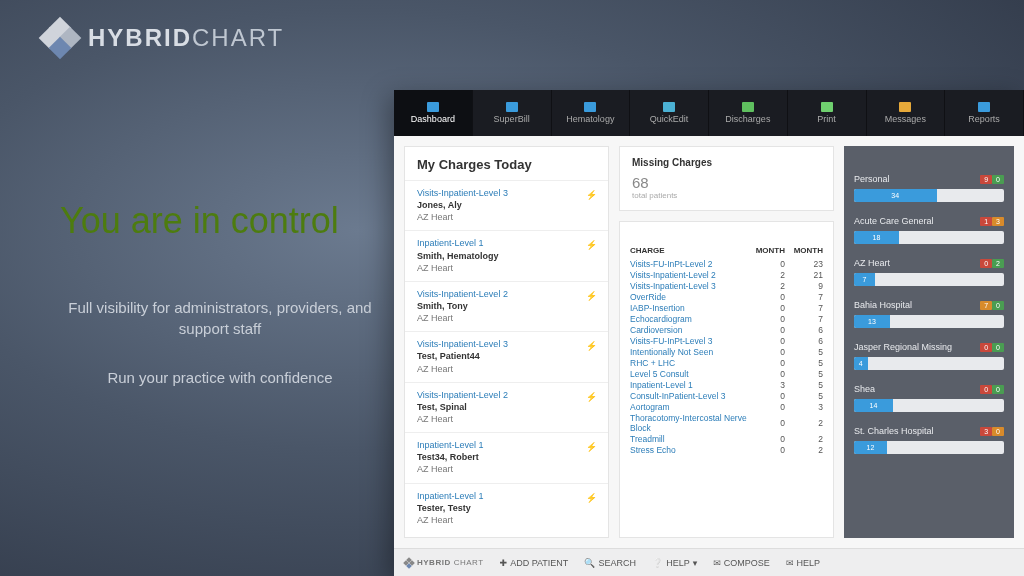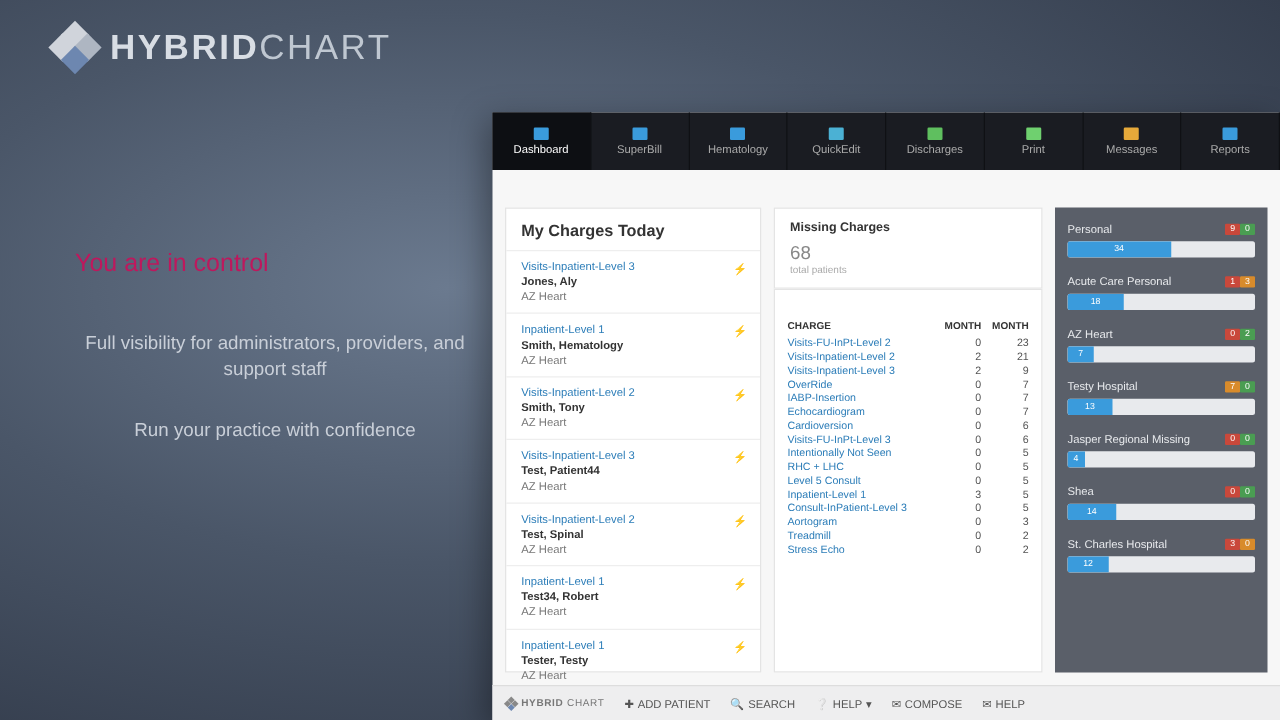--- a/index.html
+++ b/index.html
@@ -9,69 +9,69 @@
   background: radial-gradient(ellipse at 35% 40%, #6b7a8f 0%, #4a5668 45%, #2d3544 100%);
   position: relative; overflow: hidden;
 }
 .logo-wrap { position: absolute; top: 18px; left: 40px; display: flex; align-items: center; gap: 8px; }
 .logo-mark { width: 40px; height: 40px; position: relative; }
 .logo-mark span { position: absolute; width: 16px; height: 16px; transform: rotate(45deg); }
 .logo-mark .d1 { top: 2px; left: 12px; background: #d0d4db; }
 .logo-mark .d2 { top: 12px; left: 2px; background: #d0d4db; }
 .logo-mark .d3 { top: 12px; left: 22px; background: #aeb6c2; }
 .logo-mark .d4 { top: 22px; left: 12px; background: #6d87b0; }
-.logo-text { font-size: 28px; letter-spacing: 2px; color: #bfc7d1; }
+.logo-text { font-size: 24px; letter-spacing: 2px; color: #bfc7d1; }
 .logo-text .bold { font-weight: bold; color: #d8dde4; }
 
 .marketing { position: absolute; left: 60px; top: 200px; width: 320px; color: #e8ebef; }
-.marketing h1 { font-size: 20px; font-weight: 300; margin-bottom: 41px; color: #be185d; }
+.marketing h1 { font-size: 36px; font-weight: 300; margin-bottom: 55px; color: #4d7c0f; }
 .marketing p { font-size: 15px; font-weight: 300; color: #c9cfd8; text-align: center; margin-bottom: 28px; line-height: 1.4; }
 
 .app-window {
   position: absolute; right: 0; top: 90px; width: 630px; height: 486px;
   background: #f7f7f7; box-shadow: -6px 6px 24px rgba(0,0,0,.35);
   display: flex; flex-direction: column;
 }
 .topnav { background: #1a1c22; display: flex; height: 46px; text-align: right; }
 .topnav-item { flex: 1; display: flex; flex-direction: column; align-items: center; justify-content: center;
   color: #aaa; font-size: 9px; cursor: pointer; gap: 2px; border-right: 1px solid #0f1014; }
 .topnav-item.active { background: #0d0f13; color: #fff; }
 .topnav-item .ic { width: 12px; height: 10px; display: inline-block; }
 
-.app-body { flex: 1; display: flex; gap: 10px; padding: 10px; overflow: hidden; margin-top: 20px; }
+.app-body { flex: 1; display: flex; gap: 10px; padding: 10px; overflow: hidden; }
 .col-left { width: 205px; background: #fff; border: 1px solid #e4e4e4; display: flex; flex-direction: column; }
 .col-left h3 { font-size: 13px; font-weight: bold; padding: 10px 12px 8px; color: #333; }
 .charge-item { border-top: 1px solid #eee; padding: 6px 12px 7px; position: relative; font-size: 9px; line-height: 1.35; }
 .charge-item .type { color: #2c7db8; font-size: 9px; }
 .charge-item .name { color: #333; font-weight: bold; }
 .charge-item .fac { color: #777; }
 .charge-item .bolt { position: absolute; right: 10px; top: 8px; color: #666; font-size: 9px; }
 
-.col-mid { flex: 1; display: flex; flex-direction: column; gap: 0; }
+.col-mid { flex: 1; display: flex; flex-direction: column; gap: 10px; }
 .card { background: #fff; border: 1px solid #e4e4e4; }
 .missing-card { padding: 10px 12px; }
 .missing-card h4 { font-size: 10px; font-weight: bold; color: #333; margin-bottom: 6px; }
 .donut-wrap { text-align: center; }
 .totals { font-size: 15px; color: #888; text-align: left; }
 .totals small { display: block; font-size: 8px; color: #aaa; }
 .donut { width: 88px; height: 88px; margin: 6px auto; position: relative; }
 .donut svg { width: 88px; height: 88px; transform: rotate(-90deg); }
 .donut-center { position: absolute; top: 0; left: 0; right: 0; bottom: 0; display: flex; flex-direction: column; align-items: center; justify-content: center; }
 .donut-center .num { font-size: 20px; color: #555; }
 .donut-center .lbl { font-size: 7px; color: #999; }
 
 .charge-table { padding: 24px 10px; font-size: 8.5px; color: #555; flex: 1; overflow: hidden; }
 .charge-table table { width: 100%; border-collapse: collapse; }
 .charge-table th { text-align: left; font-size: 8px; color: #333; font-weight: bold; padding-bottom: 3px; }
 .charge-table th:nth-child(2), .charge-table th:nth-child(3),
 .charge-table td:nth-child(2), .charge-table td:nth-child(3) { text-align: right; width: 38px; }
 .charge-table td { padding: 0.5px 0; }
 .charge-table td:first-child { color: #2c7db8; }
 
-.col-right { width: 170px; background: #5a5f69; padding: 12px 10px; color: #e8eaed; font-size: 9px; overflow: hidden; }
+.col-right { width: 170px; background: #5a5f69; padding: 28px 10px; color: #e8eaed; font-size: 9px; overflow: hidden; }
 .fac-block { margin-bottom: 14px; }
 .fac-head { display: flex; justify-content: space-between; align-items: center; margin-bottom: 5px; }
 .badges { display: flex; gap: 0; }
 .badge { font-size: 7px; padding: 1px 4px; color: #fff; border-radius: 1px; }
 .badge.r { background: #c9483b; }
 .badge.g { background: #4a9d52; }
 .badge.o { background: #d88b2b; }
 .prog-outer { background: #e8eaed; height: 13px; border-radius: 2px; overflow: hidden; position: relative; }
 .prog-inner { background: #3a9bdc; height: 100%; display: flex; align-items: center; justify-content: center; font-size: 7px; color: #fff; }
 
@@ -277,20 +277,25 @@
                 <td>Consult-InPatient-Level 3</td>
                 <td>0</td>
                 <td>5</td>
               </tr>
               <tr>
                 <td>Aortogram</td>
                 <td>0</td>
                 <td>3</td>
               </tr>
               <tr>
+                <td>Thoracotomy-Intercostal Nerve Block</td>
+                <td>0</td>
+                <td>2</td>
+              </tr>
+              <tr>
                 <td>Treadmill</td>
                 <td>0</td>
                 <td>2</td>
               </tr>
               <tr>
                 <td>Stress Echo</td>
                 <td>0</td>
                 <td>2</td>
               </tr>
             </tbody>
@@ -306,21 +311,21 @@
               <span class="badge r">9</span>
               <span class="badge g">0</span>
             </span>
           </div>
           <div class="prog-outer">
             <div class="prog-inner" style="width:55%">34</div>
           </div>
         </div>
         <div class="fac-block">
           <div class="fac-head">
-            <span>Acute Care Personal</span>
+            <span>Acute Care General</span>
             <span class="badges">
               <span class="badge r">1</span>
               <span class="badge o">3</span>
             </span>
           </div>
           <div class="prog-outer">
             <div class="prog-inner" style="width:30%">18</div>
           </div>
         </div>
         <div class="fac-block">
@@ -330,21 +335,21 @@
               <span class="badge r">0</span>
               <span class="badge g">2</span>
             </span>
           </div>
           <div class="prog-outer">
             <div class="prog-inner" style="width:14%">7</div>
           </div>
         </div>
         <div class="fac-block">
           <div class="fac-head">
-            <span>Testy Hospital</span>
+            <span>Bahia Hospital</span>
             <span class="badges">
               <span class="badge o">7</span>
               <span class="badge g">0</span>
             </span>
           </div>
           <div class="prog-outer">
             <div class="prog-inner" style="width:24%">13</div>
           </div>
         </div>
         <div class="fac-block">

